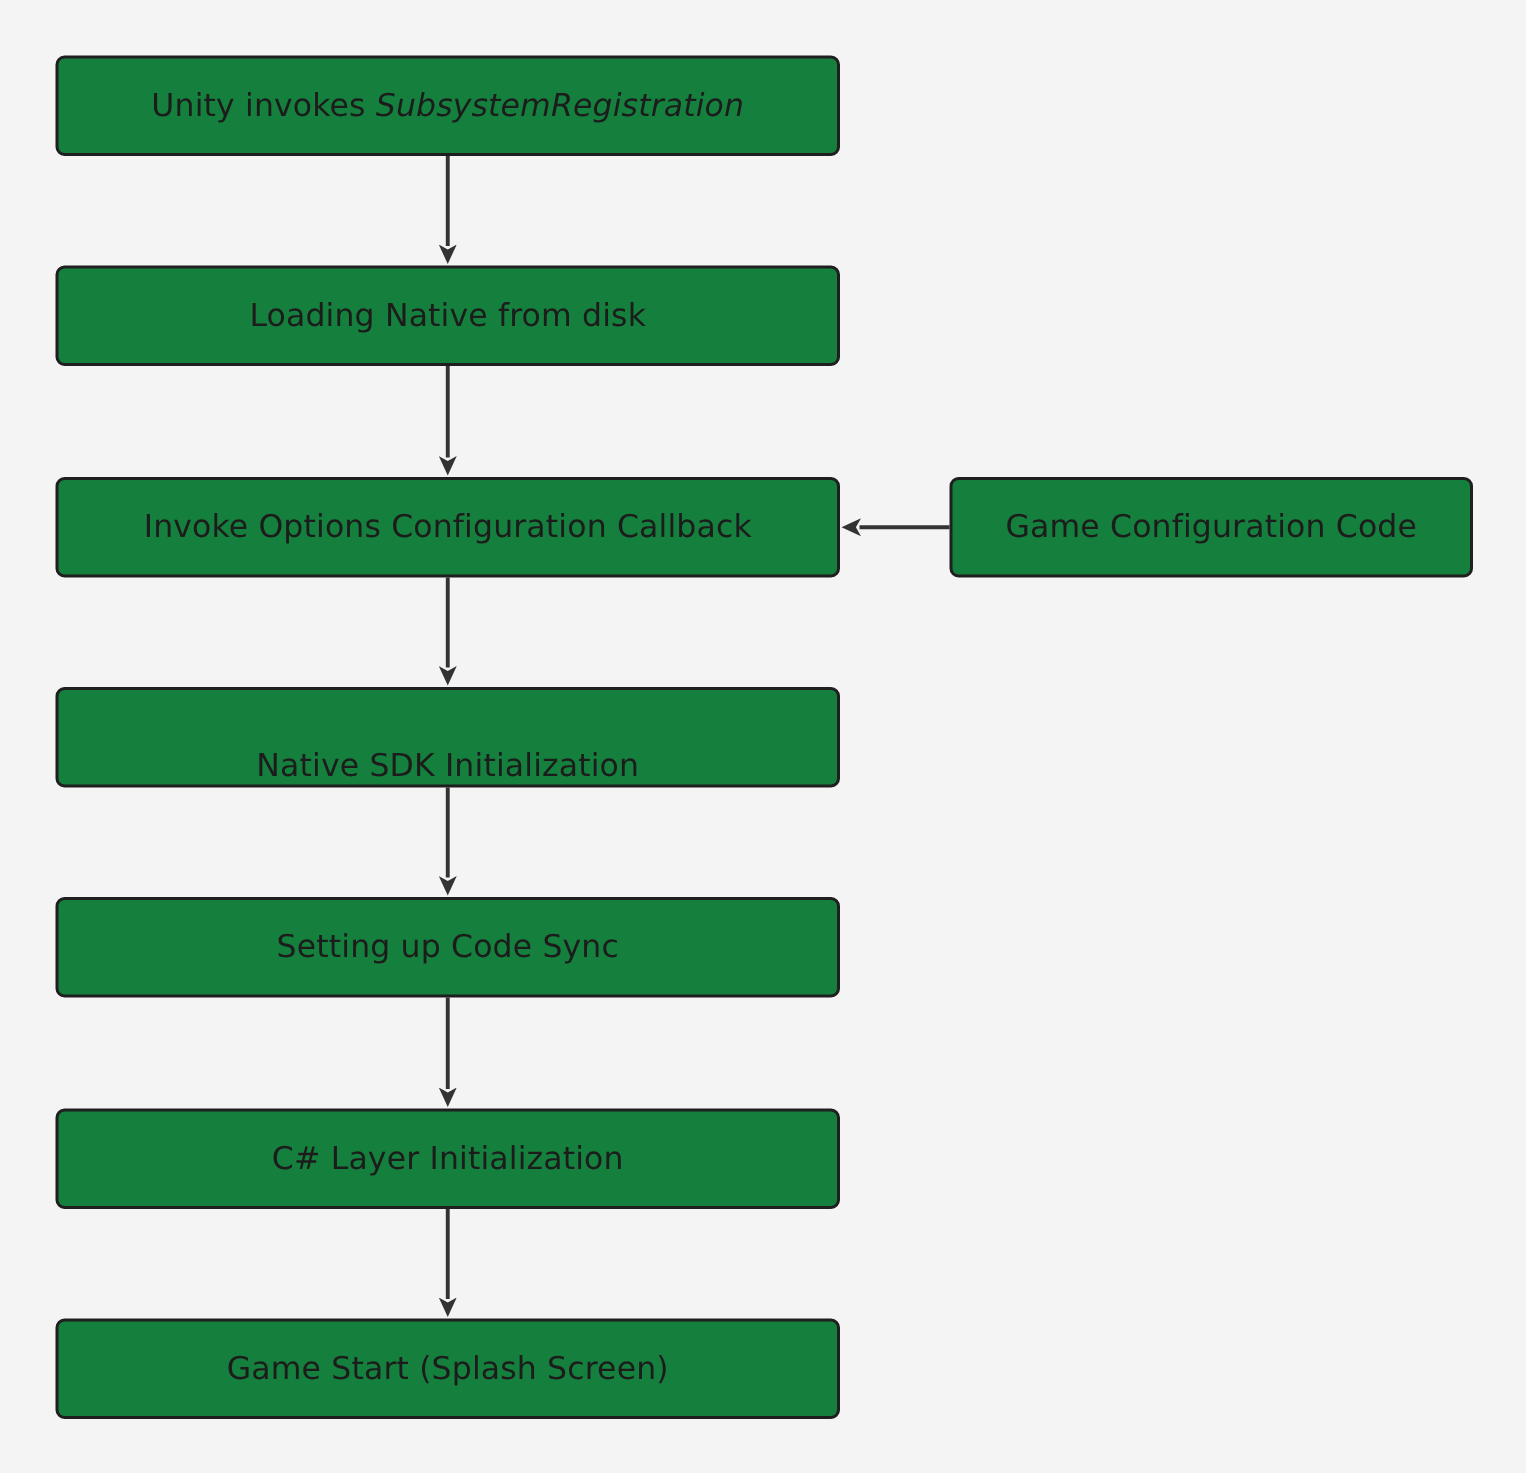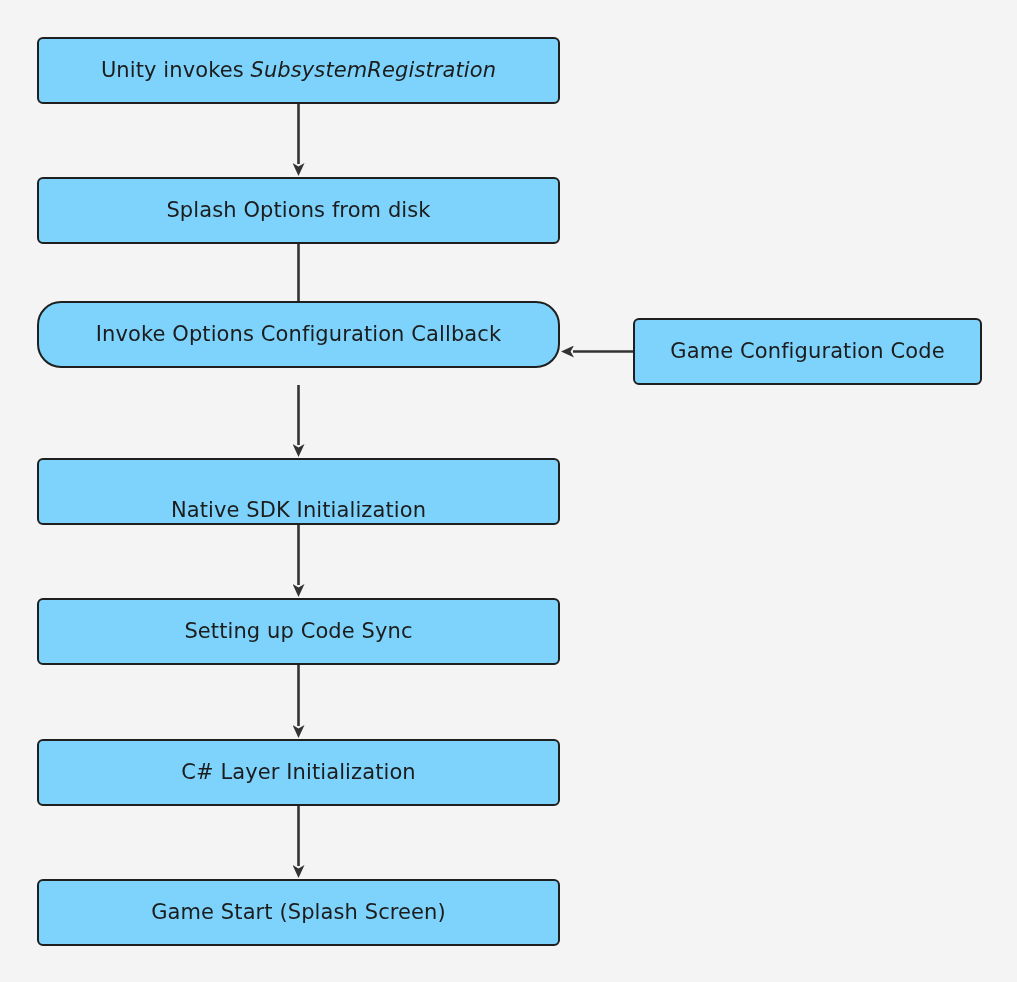--- a/index.html
+++ b/index.html
@@ -23,21 +23,21 @@
     position: absolute;
     left: 0;
     top: 0;
     width: 1017px;
     height: 982px;
     pointer-events: none;
   }
   .node {
     position: absolute;
     box-sizing: border-box;
-    background: #7dd3fc;
+    background: #15803d;
     border: 2.4px solid #1f1f1f;
     border-radius: 6px;
     display: flex;
     align-items: center;
     justify-content: center;
     text-align: center;
   }
   .node-label {
     font-size: 21px;
     line-height: 1.2;
@@ -83,24 +83,24 @@
     <g>
       <line x1="633" y1="351.5" x2="573" y2="351.5" stroke="#333333" stroke-width="2.6" marker-end="url(#arrow-down)"></line>
     </g>
   </svg>
 
   <div class="node" style="left:37px; top:37px; width:523px; height:67px;">
     <span class="node-label"><span>Unity invokes </span><span class="em">SubsystemRegistration</span></span>
   </div>
 
   <div class="node" style="left:37px; top:177px; width:523px; height:67px;">
-    <span class="node-label">Splash Options from disk</span>
+    <span class="node-label">Loading Native from disk</span>
   </div>
 
-  <div class="node" style="left:37px; top:301px; width:523px; height:67px;border-radius:24px;">
+  <div class="node" style="left:37px; top:318px; width:523px; height:67px;">
     <span class="node-label">Invoke Options Configuration Callback</span>
   </div>
 
   <div class="node" style="left:37px; top:458px; width:523px; height:67px;align-items:flex-end;">
     <span class="node-label">Native SDK Initialization</span>
   </div>
 
   <div class="node" style="left:37px; top:598px; width:523px; height:67px;">
     <span class="node-label">Setting up Code Sync</span>
   </div>

